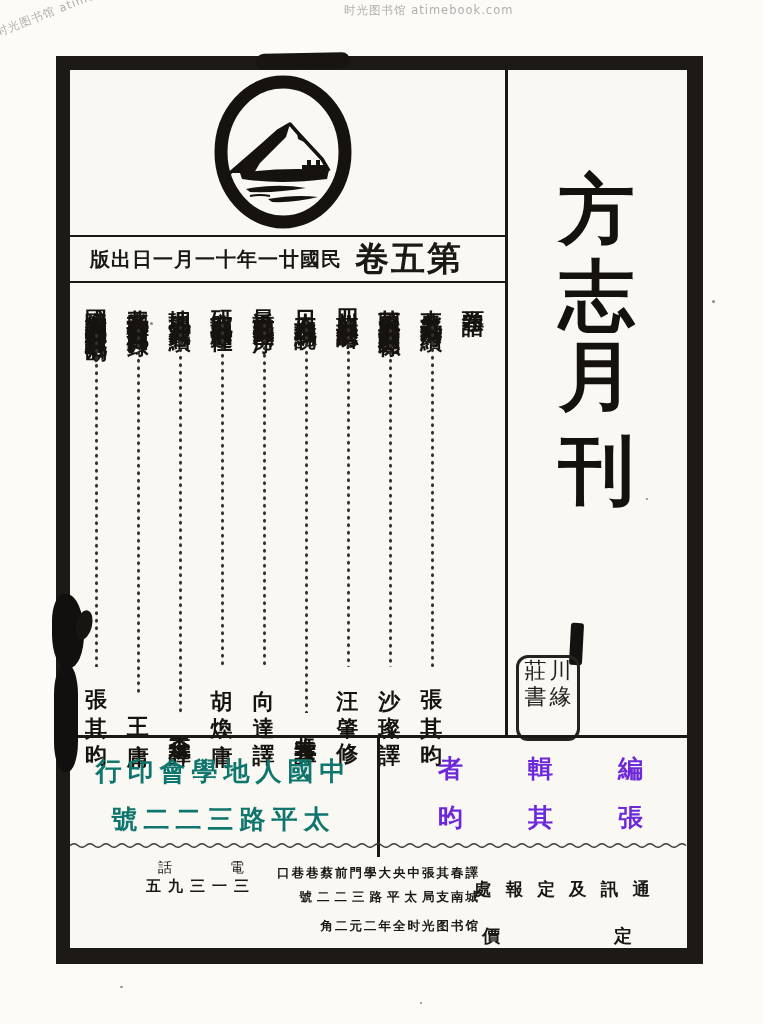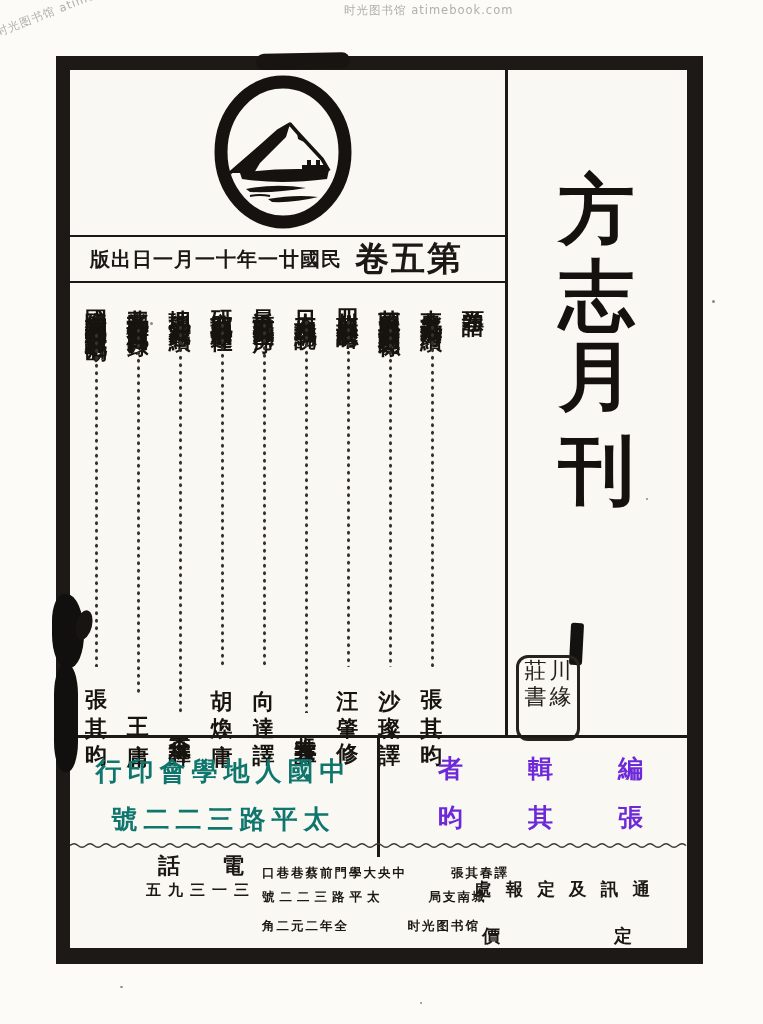--- a/index.html
+++ b/index.html
@@ -53,25 +53,25 @@
   .pub-divider{position:absolute;left:307px;top:-3px;width:2.5px;height:122px;background:#1b1815;}
   .editor{position:absolute;left:368px;top:0;width:205px;}
   .ed-row{text-align:justify;text-align-last:justify;font-size:25px;font-weight:700;color:#6d28d9;}
   .ed-row.r1{margin-top:14px;}
   .ed-row.r2{margin-top:16px;}
   
   .wavy{position:absolute;left:0;top:771px;width:617px;height:8px;}
   
   .contact-row{position:absolute;left:0;top:779px;width:617px;height:99px;}
   .phone{position:absolute;left:76px;top:0;width:110px;}
-  .phone-label{text-align:justify;text-align-last:justify;font-size:22px;font-weight:700;
-               margin-top:2px;padding:0 12px;}
+  .phone-label{text-align:justify;text-align-last:justify;font-size:14px;font-weight:400;
+               margin-top:10px;padding:0 12px;}
   .phone-num{font-size:15px;font-weight:700;letter-spacing:7px;white-space:nowrap;text-align:center;}
   .offices{position:absolute;left:192px;top:9px;width:218px;font-size:12.5px;font-weight:700;}
-  .office-row{display:flex;justify-content:space-between;margin-top:7px;gap:44px;}
+  .office-row{display:flex;justify-content:flex-end;margin-top:7px;}
   .office-row .addr{letter-spacing:2px;white-space:nowrap;}
   .office-row:nth-child(2) .addr{letter-spacing:5px;}
   .office-row:nth-child(3){margin-top:12px;}
   .office-row .bureau{letter-spacing:2px;white-space:nowrap;}
   .pricing{position:absolute;left:404px;top:12px;width:176px;}
   .pr-head{text-align:justify;text-align-last:justify;font-size:17.5px;font-weight:700;margin-top:16px;}
   .pr-row{display:flex;justify-content:space-between;font-size:18px;font-weight:700;
           margin-top:23px;padding:0 18px 0 8px;}
   
   .smudge{position:absolute;background:#141109;}

